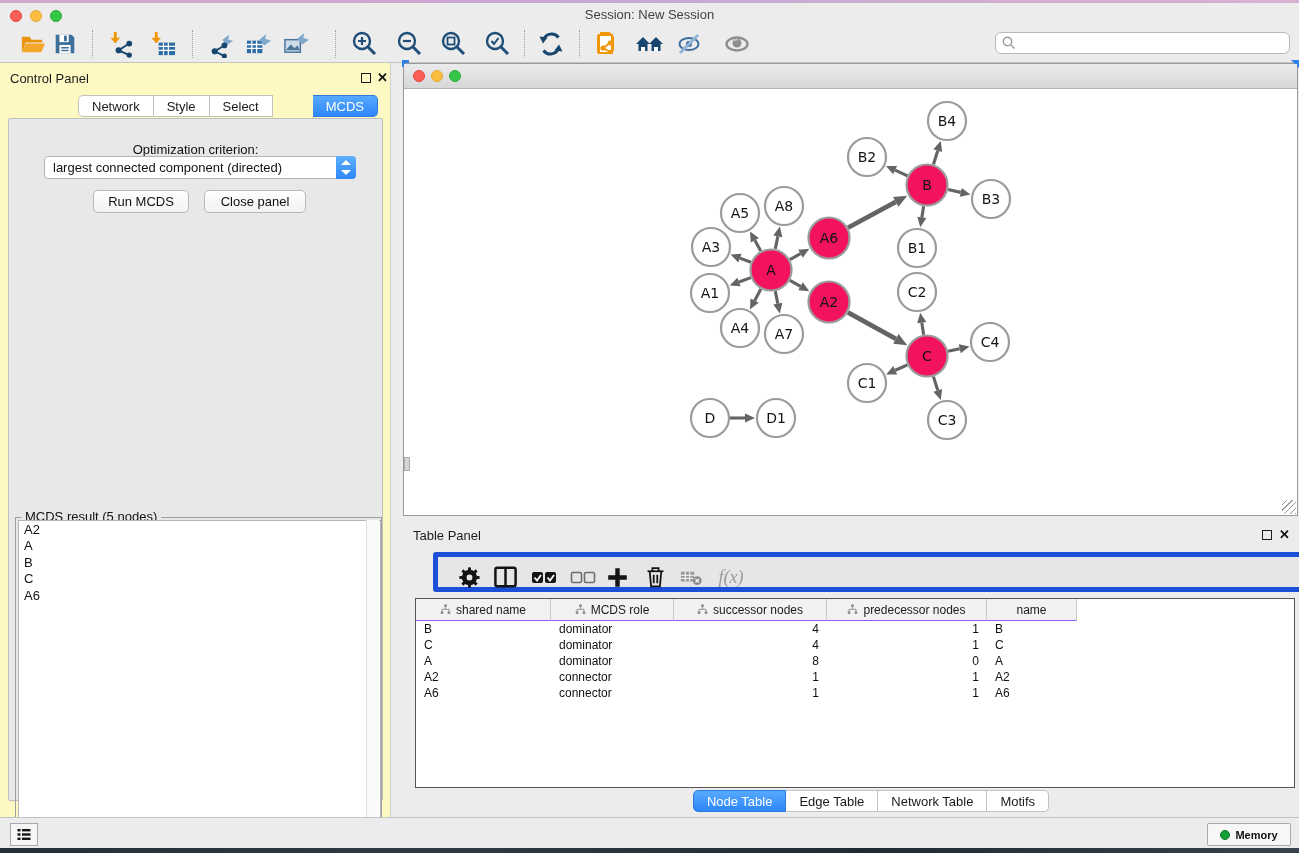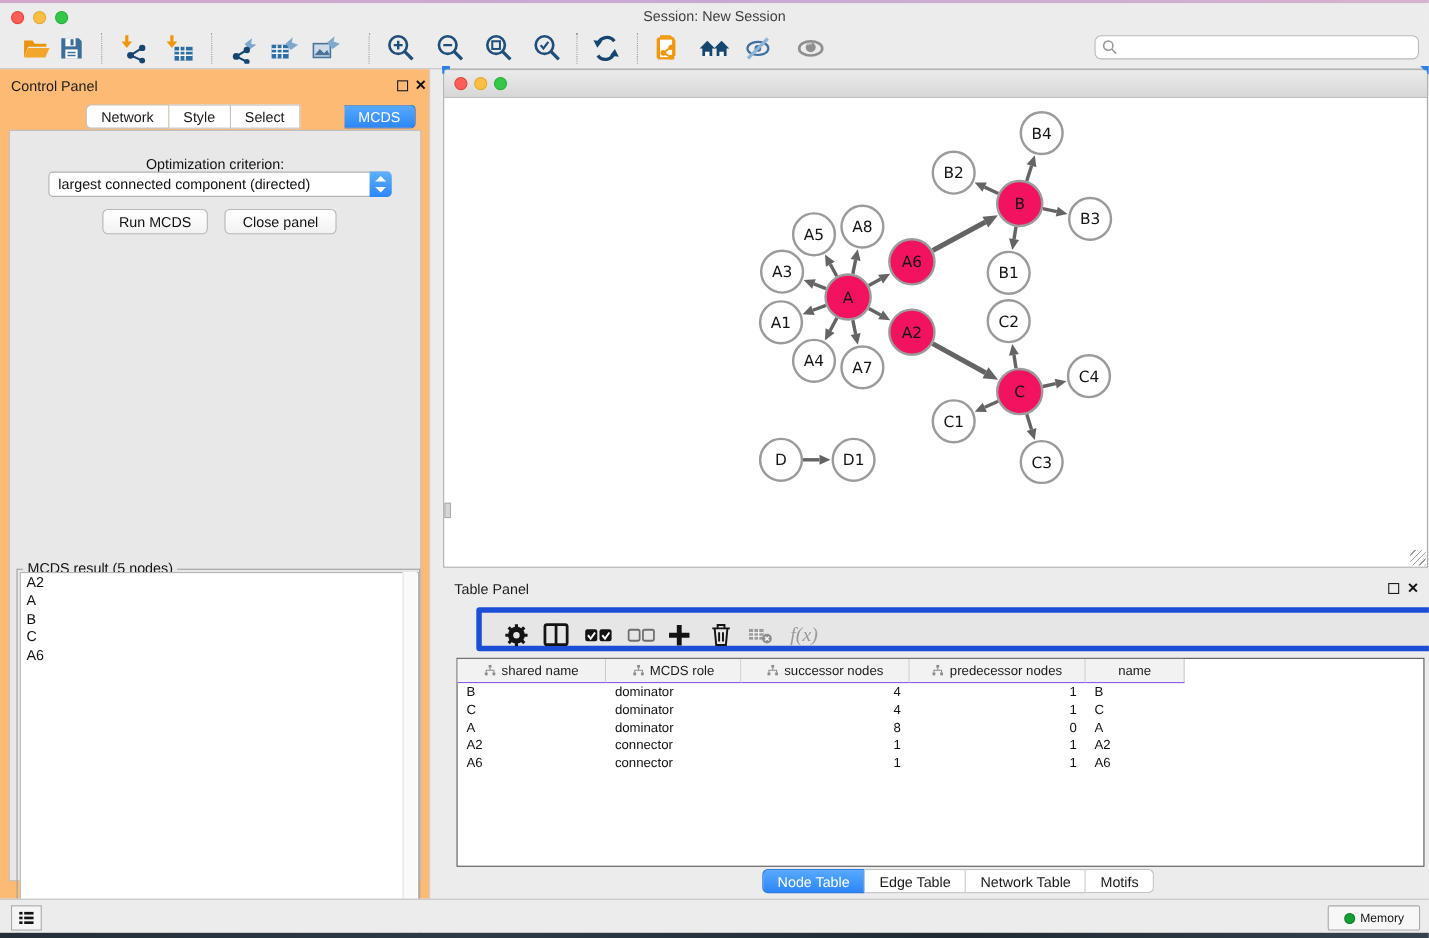--- a/index.html
+++ b/index.html
@@ -19,21 +19,21 @@
   .t-green { left:50px; background:#34c748; border:1px solid #2aad3c; }
   .win-title { position:absolute; top:4px; left:0; width:100%; text-align:center; color:#3f3f3f; font-size:13px; }
 
   .toolbar { position:absolute; left:0; top:26px; width:1299px; height:37px; background:#ececec; border-bottom:1px solid #c3c3c3; }
   .tb-icon { position:absolute; top:3px; width:34px; height:30px; display:flex; align-items:center; justify-content:center; cursor:default; }
   .tb-sep { position:absolute; top:4px; height:28px; width:0; border-left:1px dotted #9f9f9f; }
   .searchbox { position:absolute; left:995px; top:6px; width:295px; height:22px; background:#fff; border:1px solid #b9b9b9; border-radius:6px; display:flex; align-items:center; padding-left:5px; }
   .searchbox input { border:none; outline:none; flex:1; font-size:12px; background:transparent; font-family:"Liberation Sans",sans-serif; }
 
   
-  .control-panel { position:absolute; left:0; top:63px; width:391px; height:754px; background:#fdba74; border-right:1px solid #cfcfcf; }
+  .control-panel { position:absolute; left:0; top:63px; width:391px; height:754px; background:#fef9c3; border-right:1px solid #cfcfcf; }
   .panel-title { position:absolute; left:10px; top:8px; font-size:13px; color:#1c1c1c; }
   .panel-float { position:absolute; width:10px; height:10px; border:1.5px solid #1c1c1c; top:10px; }
   .panel-close { position:absolute; top:7px; font-weight:bold; font-size:13px; color:#111; }
   .cp-tabs { position:absolute; left:78px; top:32px; display:flex; }
   .tabseg { height:22px; padding:0 13px; display:flex; align-items:center; background:#fff; border:1px solid #c2c2c2; border-left:none; font-size:13px; color:#1a1a1a; }
   .tabseg:first-child { border-left:1px solid #c2c2c2; border-radius:5px 0 0 5px; }
   .tabseg:last-child { border-radius:0 5px 5px 0; }
   .tabseg.active { background:linear-gradient(#58aaff,#2c86f7); border-color:#2c79e0; color:#fff;margin-left:40px; }
   .cp-box { position:absolute; left:8px; top:55px; width:375px; height:683px; background:#e8e8e8; border:1px solid #c0c0c0; border-radius:2px; }
   .opt-label { position:absolute; top:23px; width:100%; text-align:center; color:#111; }
@@ -70,21 +70,21 @@
   .fx-label { font-family:"Liberation Serif", serif; font-style:italic; font-size:18px; color:#9a9a9a; }
   .data-table { position:absolute; left:12px; top:78px; width:880px; height:190px; background:#fff; border:1px solid #555; }
   .dt-header { display:flex; height:22px; }
   .dt-hcell { background:#f2f2f2; border-right:1px solid #c9c9c9; border-bottom:1px solid #8b5cf6; display:flex; align-items:center; justify-content:center; gap:5px; font-size:12px; color:#1a1a1a; }
   .dt-row { display:flex; height:16px; }
   .dt-cell { font-size:12px; color:#111; padding:0 8px; display:flex; align-items:center; }
   .dt-cell.num { justify-content:flex-end; }
   .tp-tabs { position:absolute; left:0; top:270px; width:100%; display:flex; justify-content:center; }
 
   
-  .statusbar { position:absolute; left:0; top:817px; width:1299px; height:31px; background:#ececec; border-top:1px solid #c3c3c3; }
+  .statusbar { position:absolute; left:0; top:817px; width:1299px; height:31px; background:#ececec; border-top:1px solid #c3c3c3;font-weight:bold; }
   .sb-listbtn { position:absolute; left:10px; top:5px; width:28px; height:23px; background:#f5f5f5; border:1px solid #a9a9a9; display:flex; align-items:center; justify-content:center; }
   .memory-btn { position:absolute; right:8px; top:5px; width:84px; height:23px; background:#f7f7f7; border:1px solid #a9a9a9; border-radius:2px; display:flex; align-items:center; justify-content:center; gap:5px; font-size:11px; color:#111; }
   .memory-dot { width:10px; height:10px; border-radius:50%; background:#169e38; border:1px solid #0d7d2a; }
 
   svg { display:block; }
 </style>
 </head>
 <body>
 
 <div id="app">

